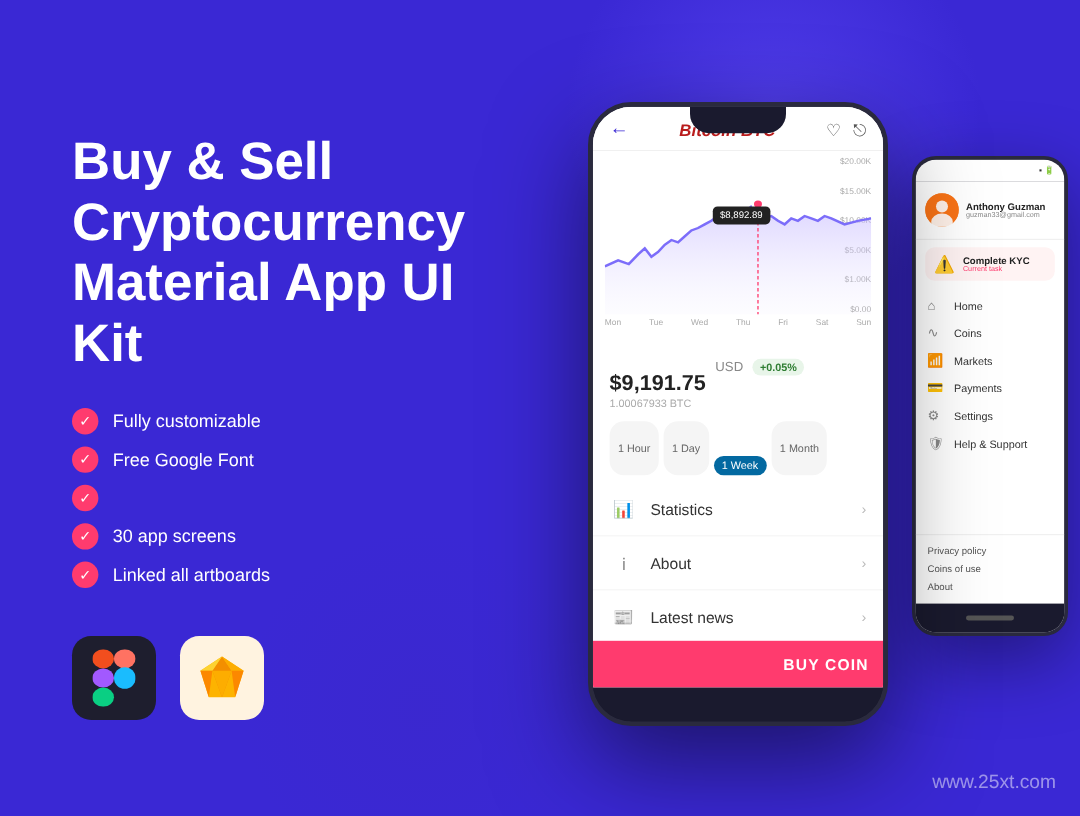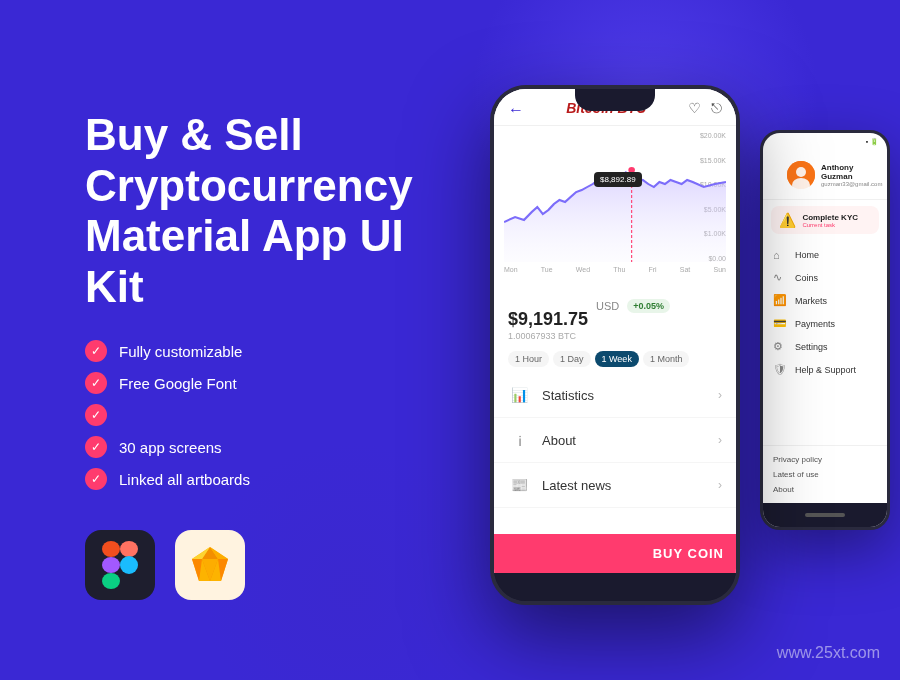--- a/index.html
+++ b/index.html
@@ -26,21 +26,20 @@
       border-radius: 50%;
       background: radial-gradient(circle, rgba(60,40,200,0.4) 0%, transparent 70%);
       bottom: -60px; left: 200px;
     }
 
     
     .left-section {
       position: absolute;
       left: 60px; top: 110px;
       width: 380px;
-      margin-left: 25px;
     }
     .main-title {
       font-size: 44px;
       font-weight: 800;
       color: #fff;
       line-height: 1.15;
       margin-bottom: 28px;
     }
     .features-list {
       list-style: none;
@@ -240,22 +239,23 @@
       padding: 3px 7px;
       border-radius: 12px;
       font-size: 9px;
       background: #f5f5f5;
       color: #666;
       border: none;
       cursor: pointer;
       font-weight: 500;
     }
     .time-btn.active {
-      background: #0c4a6e;
+      background: #0369a1;
       color: #fff;
+      margin-top: 29px;
     }
 
     
     .menu-items {
       background: #fff;
       flex: 1;
       overflow: hidden;
     }
     .menu-item {
       display: flex;
@@ -332,21 +332,21 @@
       color: #333;
     }
     .side-content {
       background: #fff;
       height: calc(100% - 18px);
       display: flex;
       flex-direction: column;
       overflow: hidden;
     }
     .side-profile {
-      padding: 10px 24px;
+      padding: 10px 8px;
       display: flex;
       align-items: center;
       gap: 6px;
       border-bottom: 1px solid #f0f0f0;
     }
     .profile-avatar {
       width: 28px; height: 28px;
       border-radius: 50%;
       background: linear-gradient(135deg, #f97316, #fb923c);
       display: flex;
@@ -649,21 +649,21 @@
         <span class="side-nav-label">Settings</span>
       </div>
       <div class="side-nav-item">
         <span class="side-nav-icon">🛡</span>
         <span class="side-nav-label">Help &amp; Support</span>
       </div>
     </div>
 
     <div class="side-footer">
       <span class="side-footer-link">Privacy policy</span>
-      <span class="side-footer-link">Latest of use</span>
+      <span class="side-footer-link">Coins of use</span>
       <span class="side-footer-link">About</span>
     </div>
 
     <div class="side-bottom">
       <div class="bottom-indicator"></div>
     </div>
   </div>
 </div>
 
 <div class="watermark">www.25xt.com</div>

